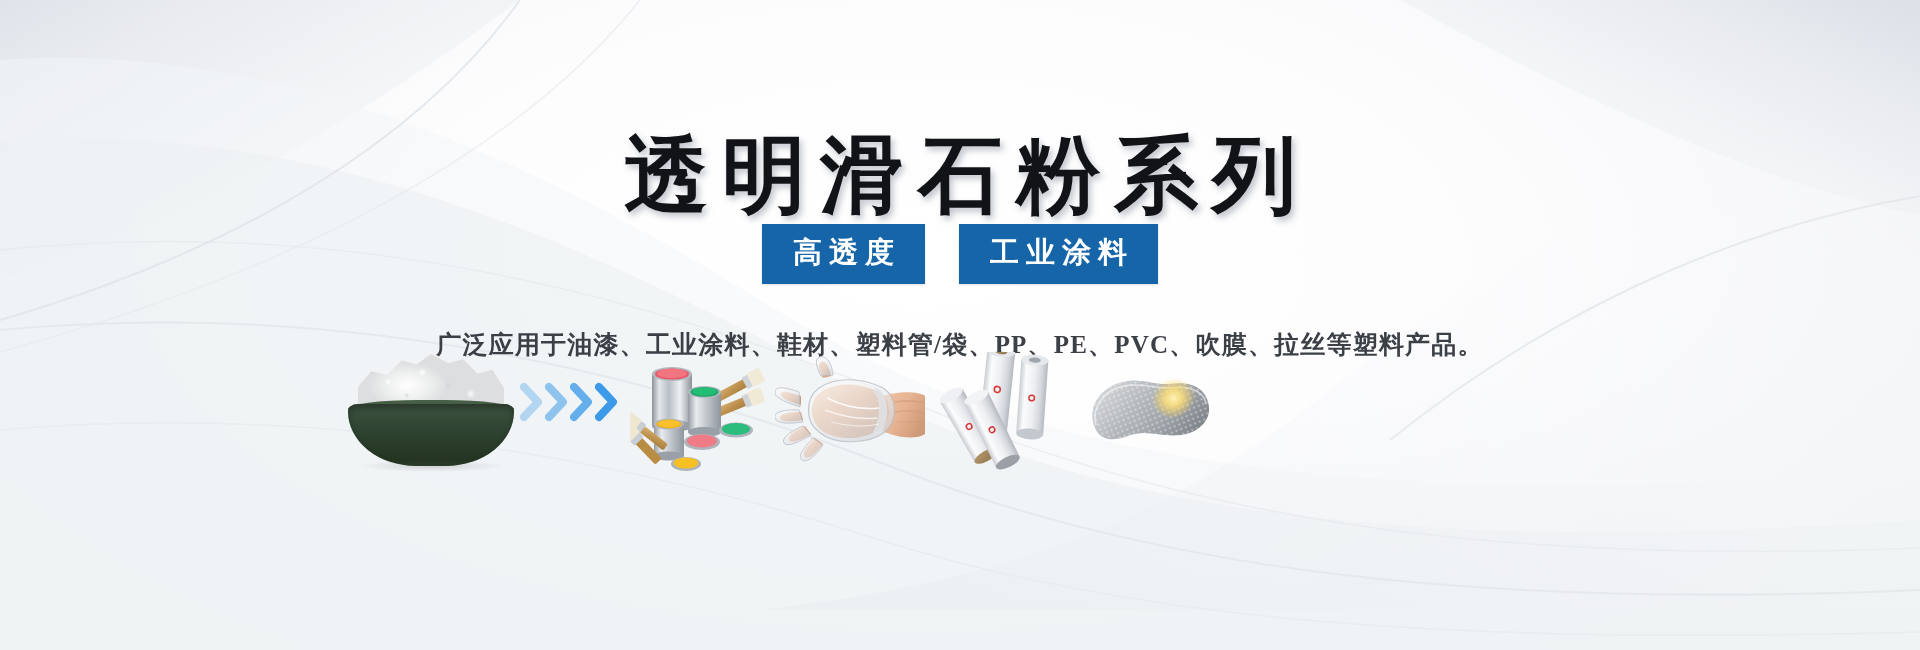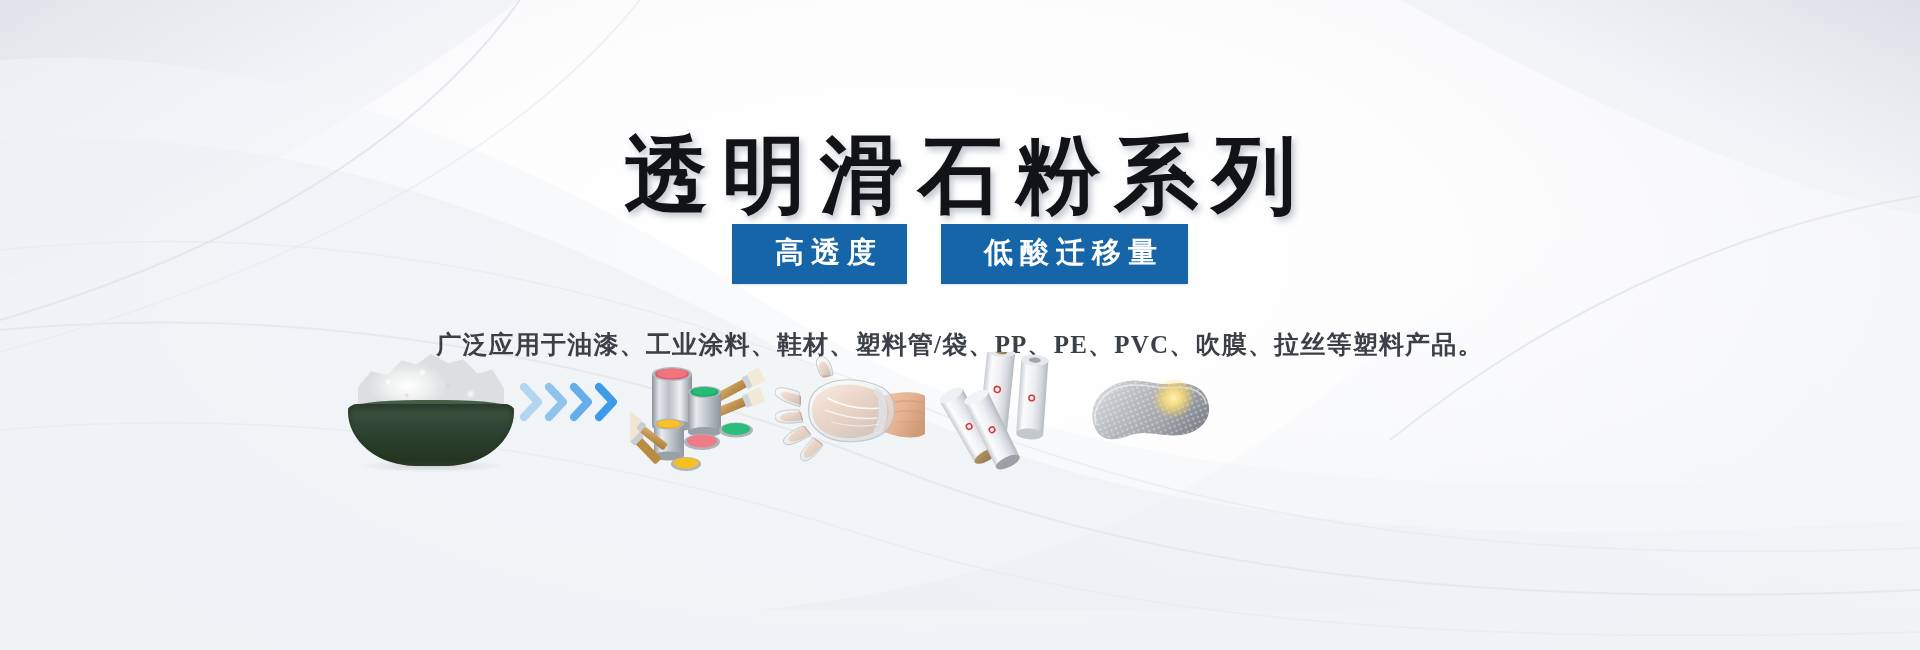--- a/index.html
+++ b/index.html
@@ -68,21 +68,21 @@
     gap: 34px;
   }
   .badge {
     background: #1565a8;
     color: #ffffff;
     font-family: "Liberation Serif", "DejaVu Serif", serif;
     font-size: 29px;
     font-weight: 700;
     letter-spacing: 7px;
     text-indent: 7px;
-    padding: 9px 24px 11px 36px;
+    padding: 9px 24px 11px 24px;
     white-space: nowrap;
     box-shadow: 0 1px 2px rgba(0,0,0,0.12);
   }
 
   
   .desc-row {
     position: absolute;
     left: 0;
     right: 0;
     top: 303px;
@@ -228,21 +228,21 @@
     <path d="M640,0 C520,150 300,270 0,352" fill="none" stroke="#e7eaee" stroke-width="1.5" opacity="0.7"></path>
     <path d="M1920,196 C1720,230 1540,320 1390,440" fill="none" stroke="#e2e6eb" stroke-width="2" opacity="0.8"></path>
   </svg>
 
   <div class="title-wrap">
     <h1 class="main-title">透明滑石粉系列</h1>
   </div>
 
   <div class="badge-row">
     <div class="badge">高透度</div>
-    <div class="badge">低酸迁移量</div>
+    <div class="badge">工业涂料</div>
   </div>
 
   <div class="desc-row">
     <p class="desc">广泛应用于油漆、工业涂料、鞋材、塑料管/袋、PP、PE、PVC、吹膜、拉丝等塑料产品。</p>
   </div>
 
   <div class="strip">
 
     <div class="strip-item bowl-wrap">
       <div class="powder"></div>

